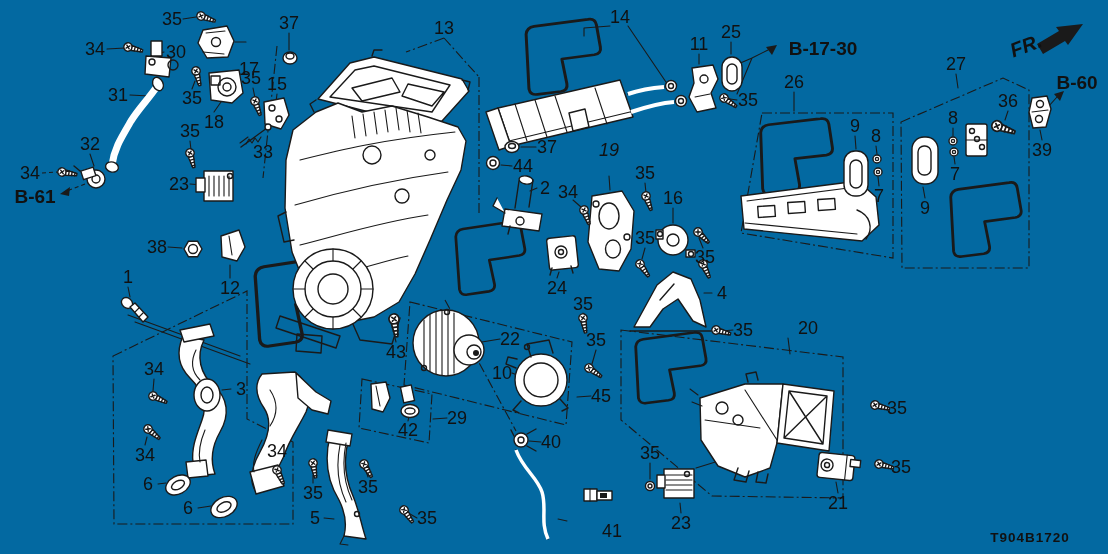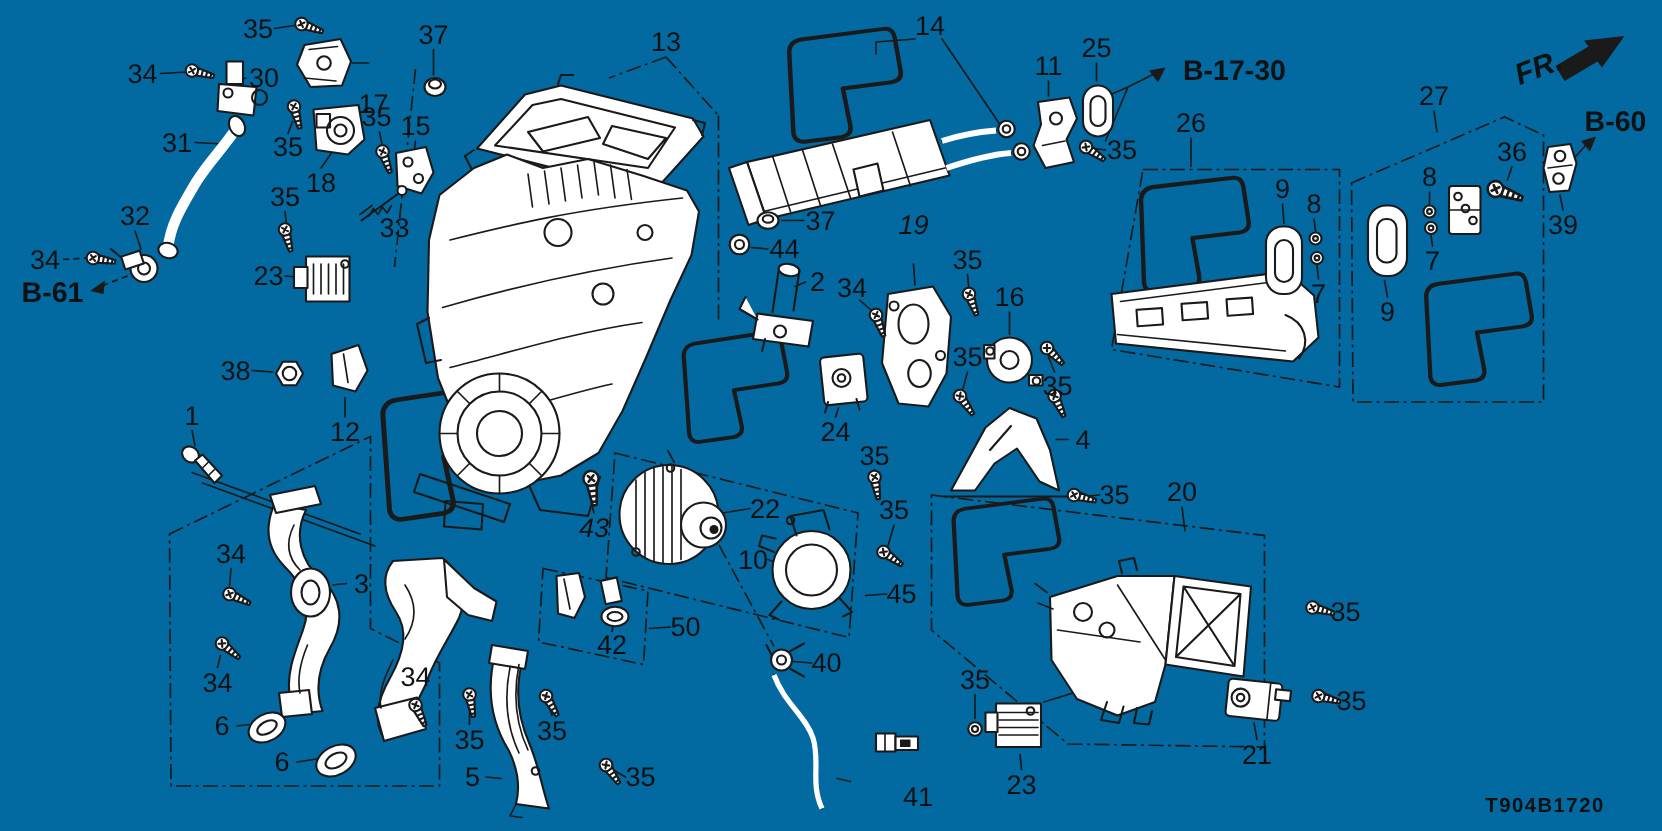--- a/index.html
+++ b/index.html
@@ -450,32 +450,32 @@
       <span class="callout" style="left: 188px; top: 508px;">6</span>
       <span class="callout" style="left: 277px; top: 451px;">34</span>
       <span class="callout" style="left: 408px; top: 430px;">42</span>
       <span class="callout" style="left: 313px; top: 493px;">35</span>
       <span class="callout" style="left: 368px; top: 487px;">35</span>
       <span class="callout" style="left: 315px; top: 518px;">5</span>
       <span class="callout" style="left: 427px; top: 518px;">35</span>
       <span class="callout" style="left: 557px; top: 288px;">24</span>
       <span class="callout" style="left: 583px; top: 304px;">35</span>
       <span class="callout" style="left: 722px; top: 293px;">4</span>
-      <span class="callout" style="left: 396px; top: 352px; font-style: italic;">43</span>
+      <span class="callout" style="left: 396px; top: 352px;">43</span>
       <span class="callout" style="left: 510px; top: 339px;">22</span>
       <span class="callout" style="left: 596px; top: 340px;">35</span>
       <span class="callout" style="left: 502px; top: 373px;">10</span>
       <span class="callout" style="left: 601px; top: 396px;">45</span>
-      <span class="callout" style="left: 457px; top: 418px;">50</span>
+      <span class="callout" style="left: 457px; top: 418px;">29</span>
       <span class="callout" style="left: 551px; top: 442px;">40</span>
       <span class="callout" style="left: 650px; top: 453px;">35</span>
       <span class="callout" style="left: 612px; top: 496px; margin-top: 35px;">41</span>
       <span class="callout" style="left: 578px; top: 521px; margin-top: 44px;">28</span>
       <span class="callout" style="left: 681px; top: 523px;">23</span>
       <span class="callout" style="left: 743px; top: 330px;">35</span>
-      <span class="callout" style="left: 788px; top: 328px; text-align: right;">20</span>
+      <span class="callout" style="left: 808px; top: 328px; text-align: right;">20</span>
       <span class="callout" style="left: 897px; top: 408px;">35</span>
       <span class="callout" style="left: 901px; top: 467px;">35</span>
       <span class="callout" style="left: 838px; top: 503px;">21</span>
     </div>
 <span class="fr-label">FR.</span>
 <span class="code-label">T904B1720</span>
 </div>
 
 </body></html>

